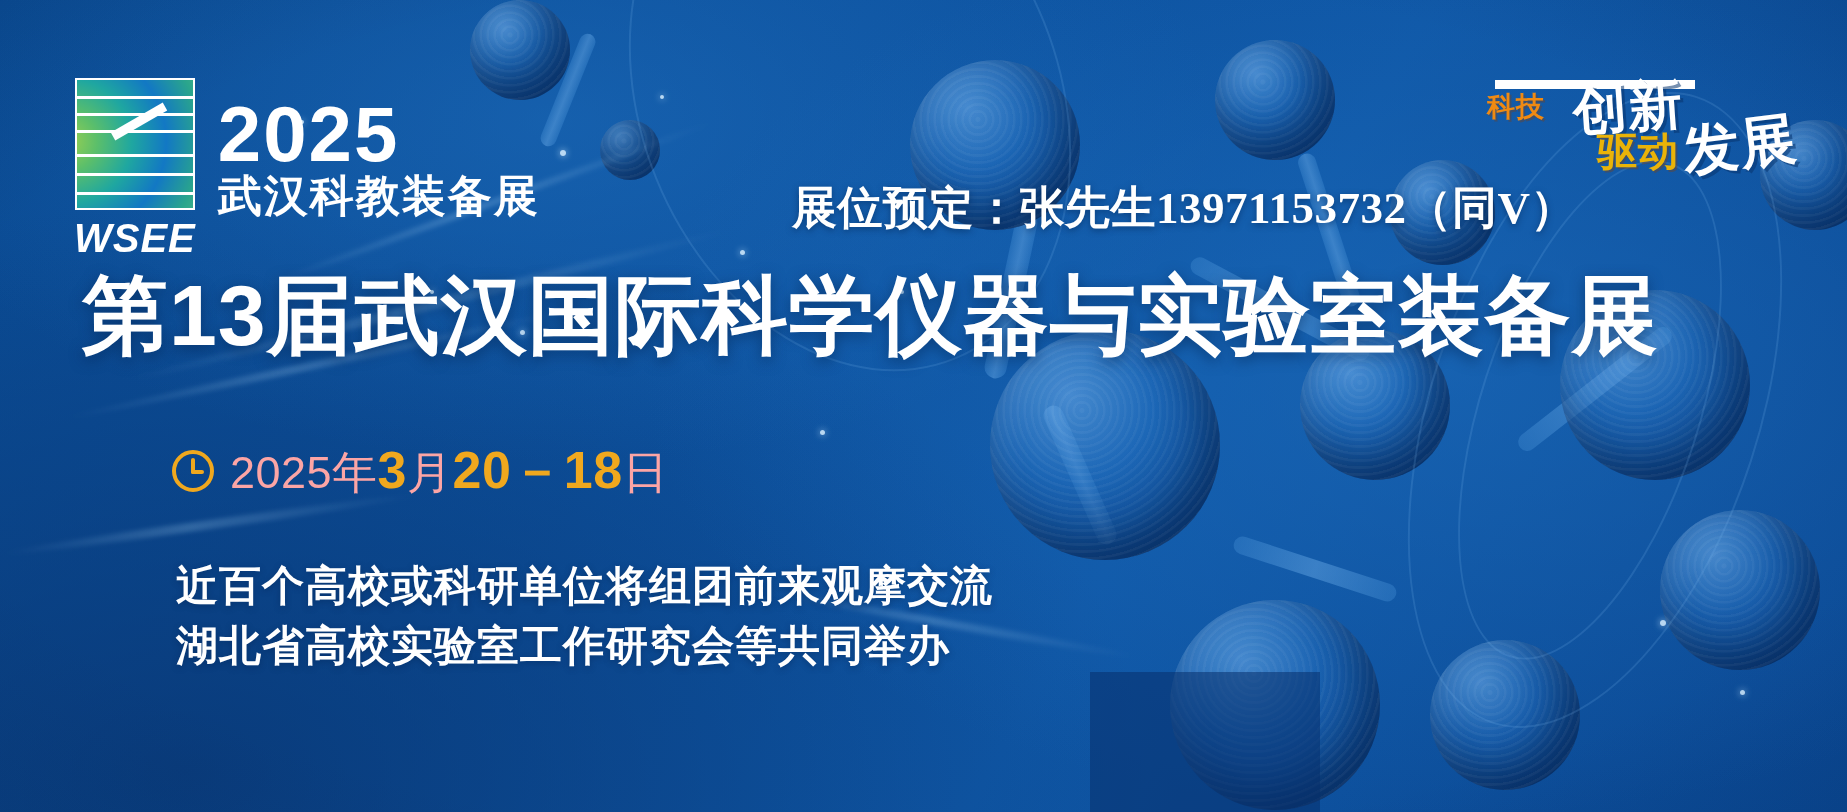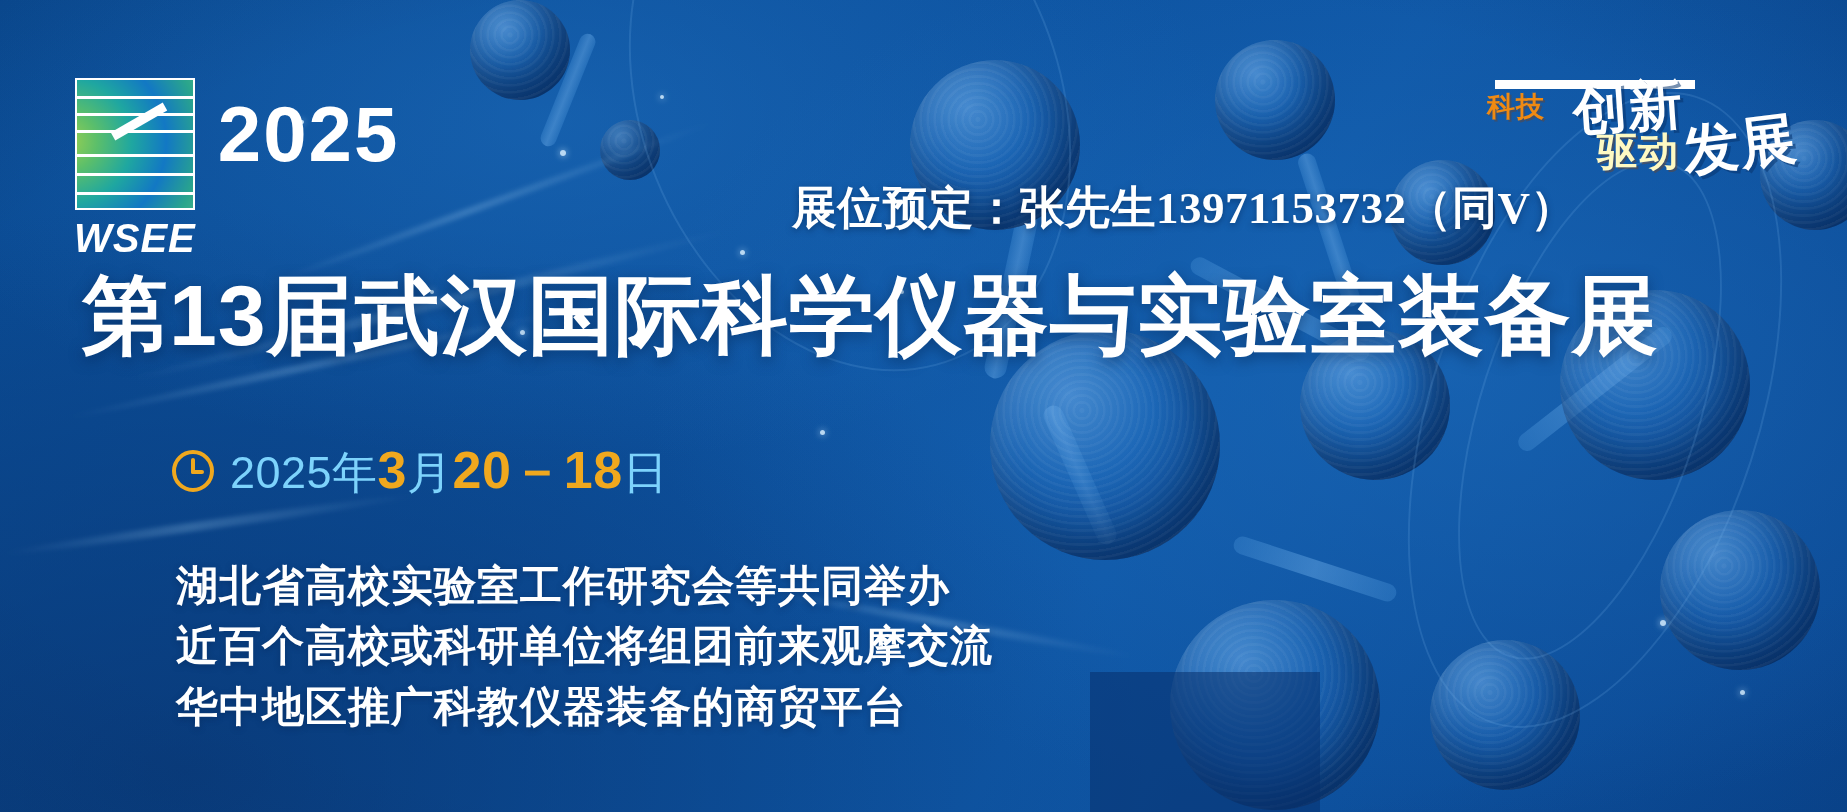--- a/index.html
+++ b/index.html
@@ -192,21 +192,21 @@
     letter-spacing: 1px;
     transform: rotate(-4deg);
     text-shadow: 3px 3px 0 rgba(8,52,112,0.55);
   }
   .slogan-qd {
     position: absolute;
     left: 110px;
     top: 58px;
     font-size: 40px;
     font-weight: 700;
-    color: #fef9c3;
+    color: #eab308;
     letter-spacing: 1px;
     text-shadow: 2px 2px 0 rgba(140,60,0,0.35);
   }
   .slogan-fz {
     position: absolute;
     left: 196px;
     top: 42px;
     font-size: 56px;
     font-weight: 700;
     color: #ffffff;
@@ -263,21 +263,21 @@
   }
   .info-text {
     color: #ffffff;
     font-size: 45px;
     font-weight: 400;
     letter-spacing: 0.5px;
     display: flex;
     align-items: baseline;
   }
   .hl { color: #f0a81e; font-weight: 700; font-size: 52px; }
-  .wt { color: #7dd3fc; font-weight: 400; font-size: 45px; text-align: right; }
+  .wt { color: #fca5a5; font-weight: 400; font-size: 45px; text-align: right; }
 
   
   .points {
     position: absolute;
     left: 176px;
     top: 556px;
     z-index: 7;
     font-family: "Liberation Serif", "DejaVu Serif", serif;
     color: #ffffff;
     font-size: 42px;
@@ -348,20 +348,21 @@
         <div class="logo-stripe" style="top:50px;"></div>
         <div class="logo-slash"></div>
         <div class="logo-stripe" style="top:74px;"></div>
         <div class="logo-stripe" style="top:93px;"></div>
         <div class="logo-stripe" style="top:112px;"></div>
       </div>
       <div class="logo-wsee">WSEE</div>
     </div>
     <div class="logo-text">
       <div class="logo-year">2025</div>
+      <div class="logo-sub">武汉科教装备展</div>
     </div>
   </div>
 
   <div class="slogan">
     <div class="slogan-bar"></div>
     <div class="slogan-kj">科技</div>
     <div class="slogan-cx">创新</div>
     <div class="slogan-qd">驱动</div>
     <div class="slogan-fz">发展</div>
   </div>
@@ -384,18 +385,17 @@
         <span class="wt">月</span>
         <span class="hl">20－18</span>
         <span class="wt">日</span>
       </div>
     </div>
 
 
   </div>
 
   <div class="points">
+    <div>近百个高校或科研单位将组团前来观摩交流</div>
     <div>湖北省高校实验室工作研究会等共同举办</div>
-    <div>近百个高校或科研单位将组团前来观摩交流</div>
-    <div>华中地区推广科教仪器装备的商贸平台</div>
   </div>
 
 </div>
 
 </body></html>

